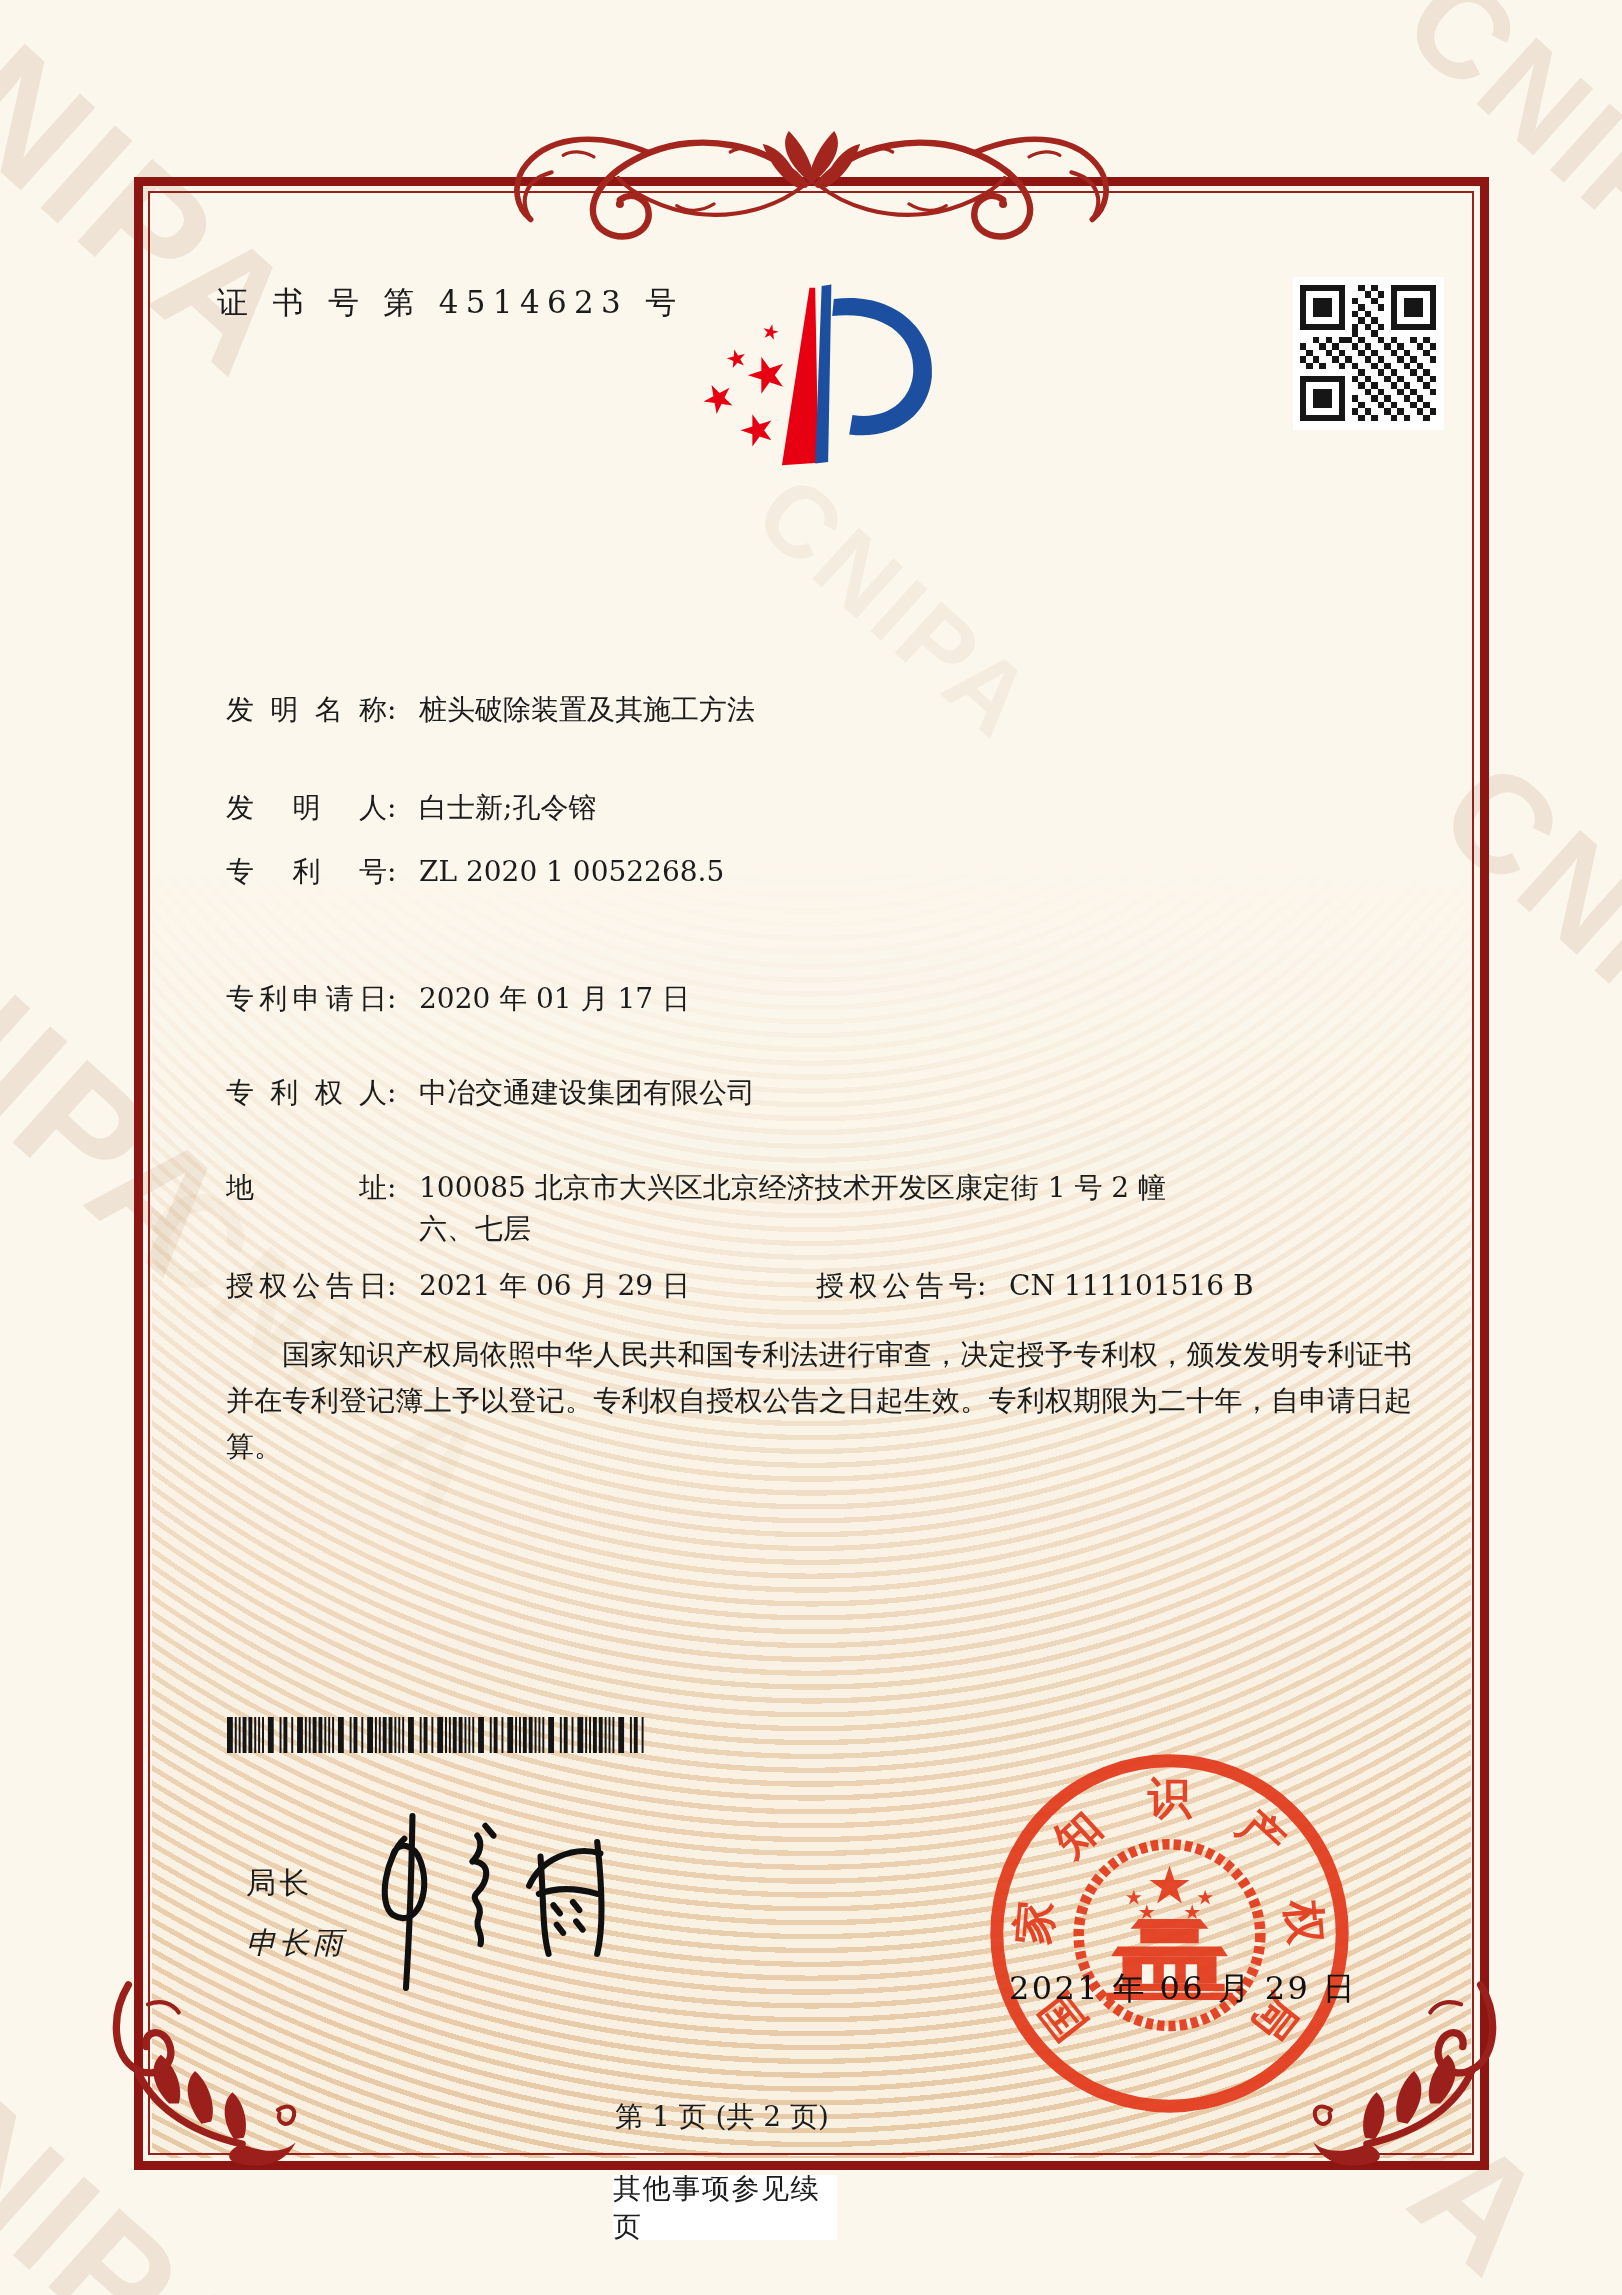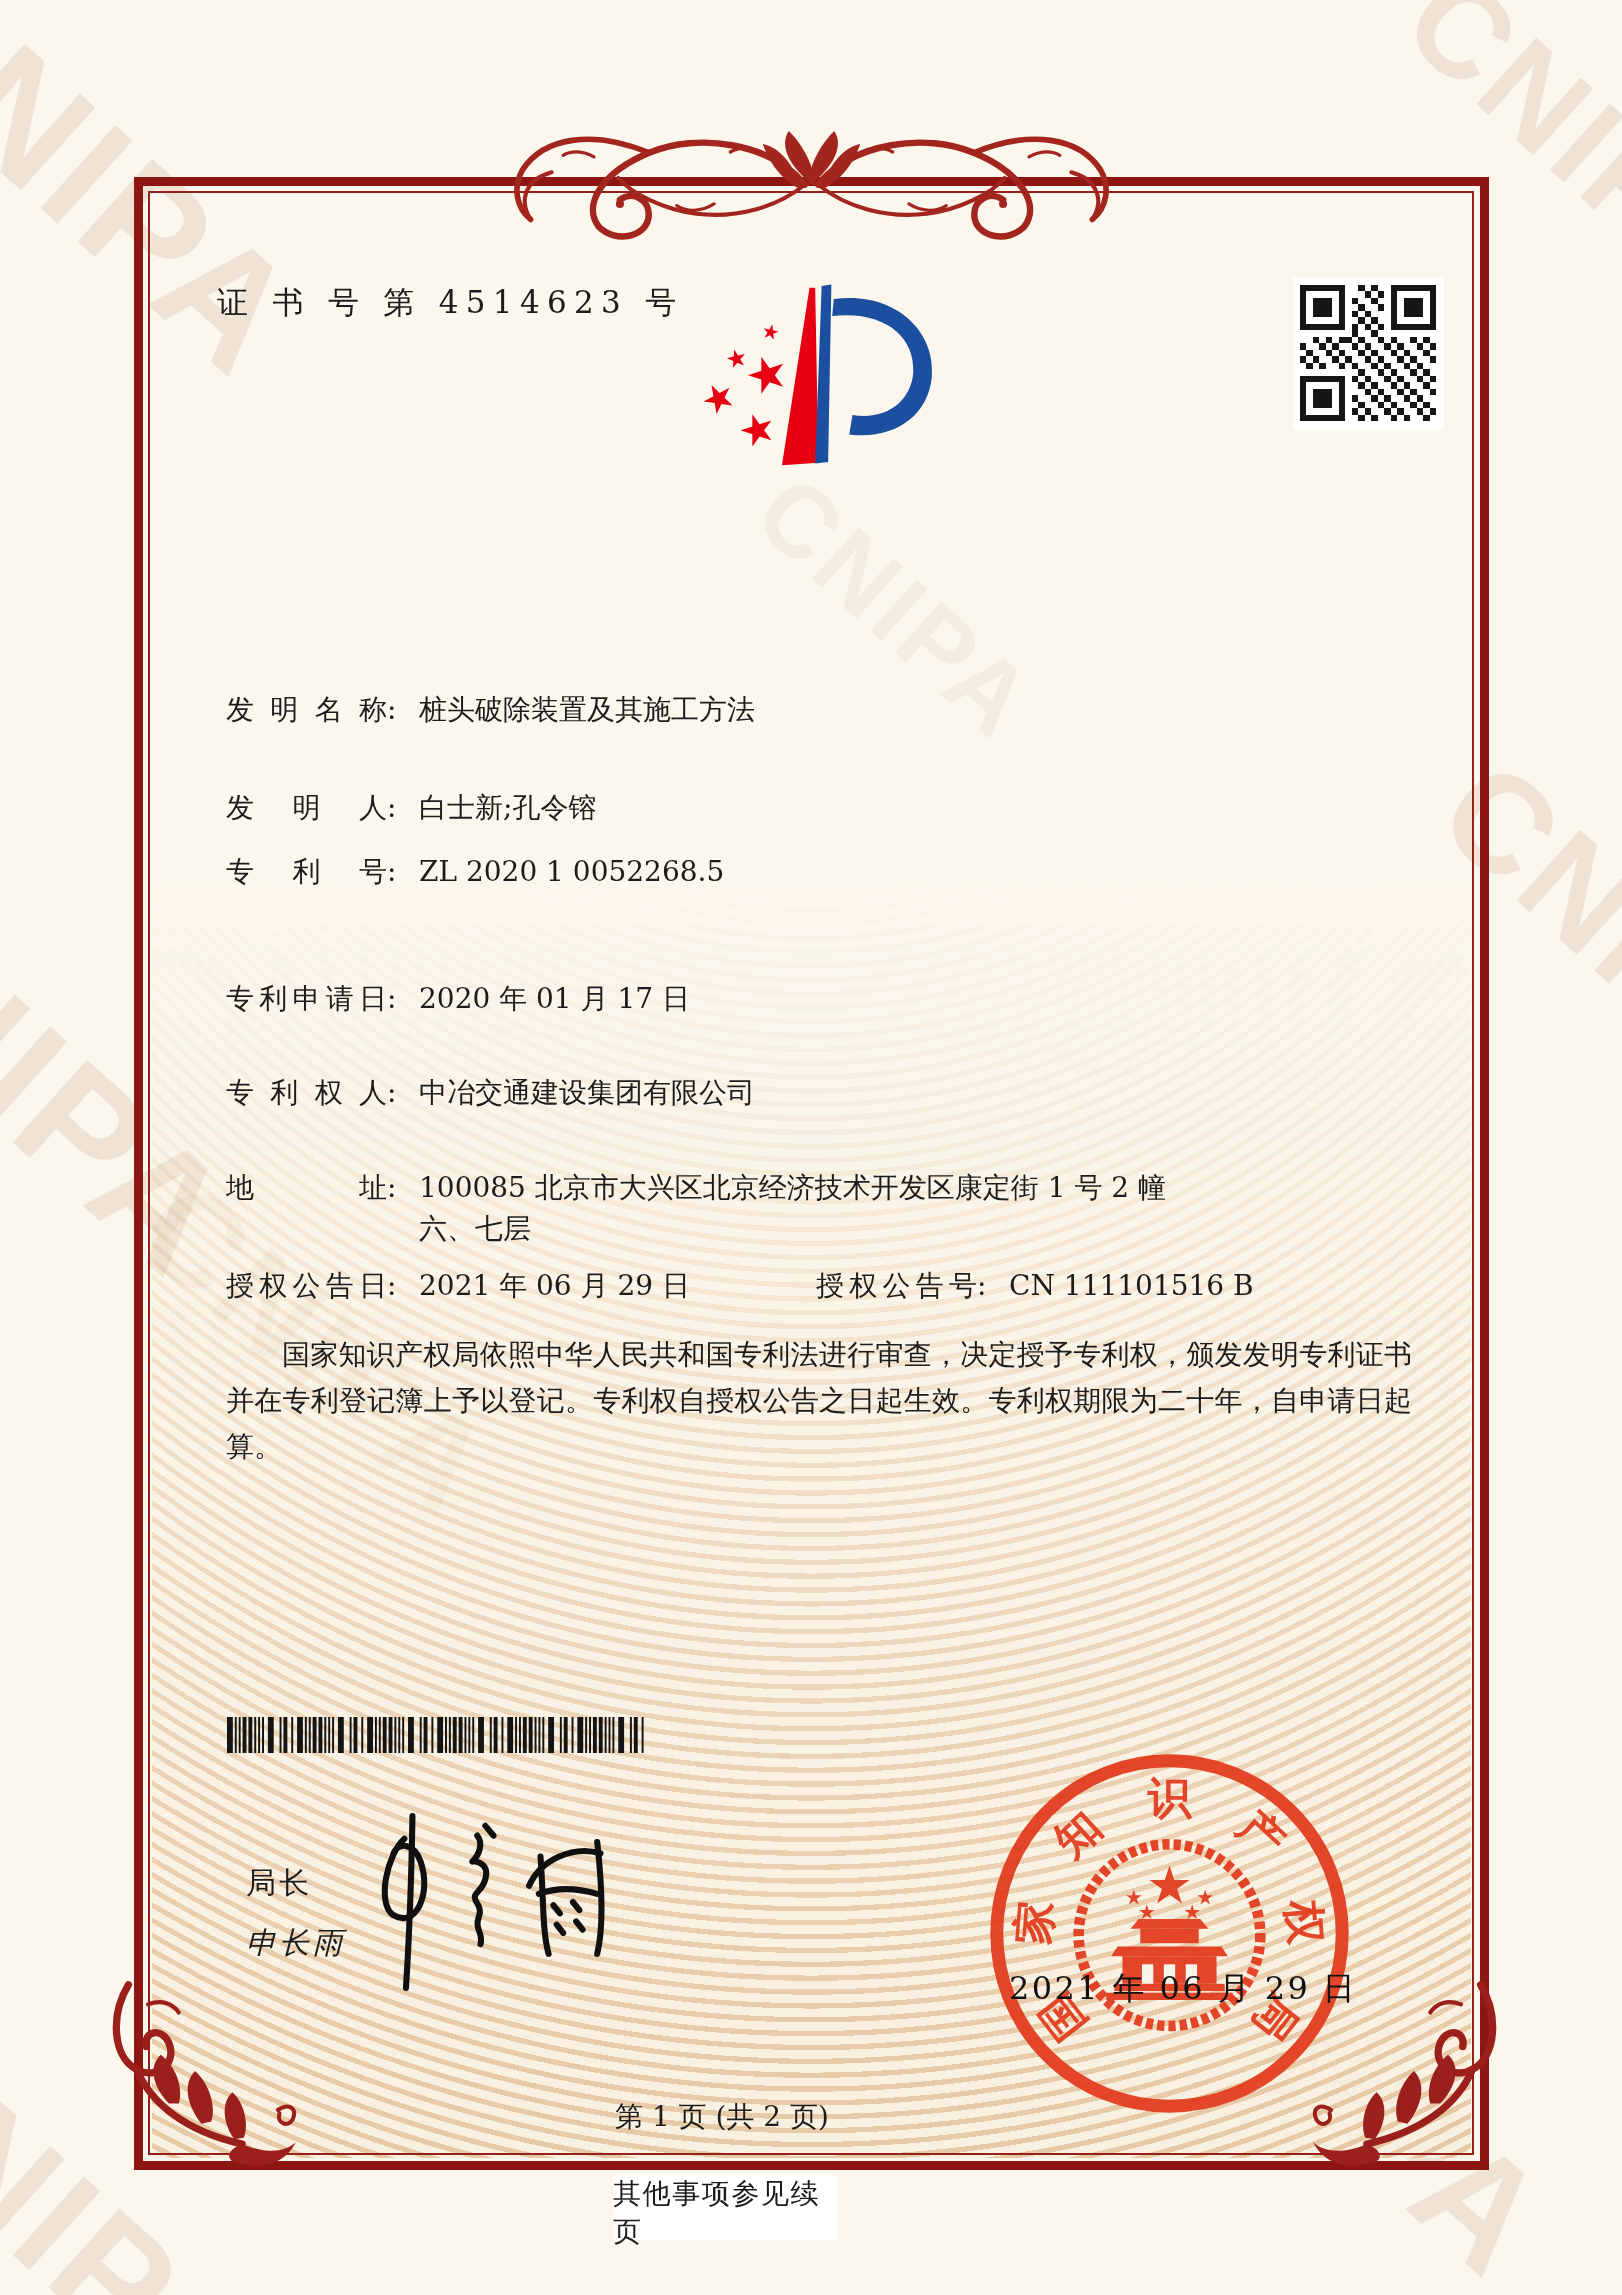--- a/index.html
+++ b/index.html
@@ -58,21 +58,21 @@
   
   .barcode{ position:absolute; left:227px; top:1717px; width:425px; height:36px; }
   .director-label{ position:absolute; left:246px; top:1863px; font-size:30px; letter-spacing:3.2px; }
   .director-name{ position:absolute; left:246px; top:1923px; font-size:30px; letter-spacing:3.2px;font-style:italic; }
   .signature{ position:absolute; left:341px; top:1808px; width:292px; height:188px; }
   .seal{ position:absolute; left:983px; top:1747px; width:373px; height:373px; opacity:.93; }
   .seal-date{ position:absolute; left:1009px; top:1967px; font-size:32px; letter-spacing:2.4px; color:#111; z-index:5; }
   .page-no{ position:absolute; left:722px; top:2098px; transform:translateX(-50%); font-size:28px; white-space:nowrap; }
   .foot-box{
     position:absolute; left:613px; top:2175px; width:224px; height:65px; background:#ffffff;
-    display:flex; justify-content:center; font-size:28px; letter-spacing:1.6px;
+    display:flex; align-items:center; justify-content:center; font-size:28px; letter-spacing:1.6px;
   }
   
   .orn-top{ position:absolute; left:503px; top:108px; width:617px; height:140px; }
   .orn-bl{ position:absolute; left:104px; top:1980px; width:195px; height:195px; }
   .orn-br{ position:absolute; left:1310px; top:1980px; width:195px; height:195px; transform:scaleX(-1); }
   .z2{ z-index:2; } .z3{ z-index:3; } .z4{ z-index:4; }
 </style>
 </head>
 <body>
 

